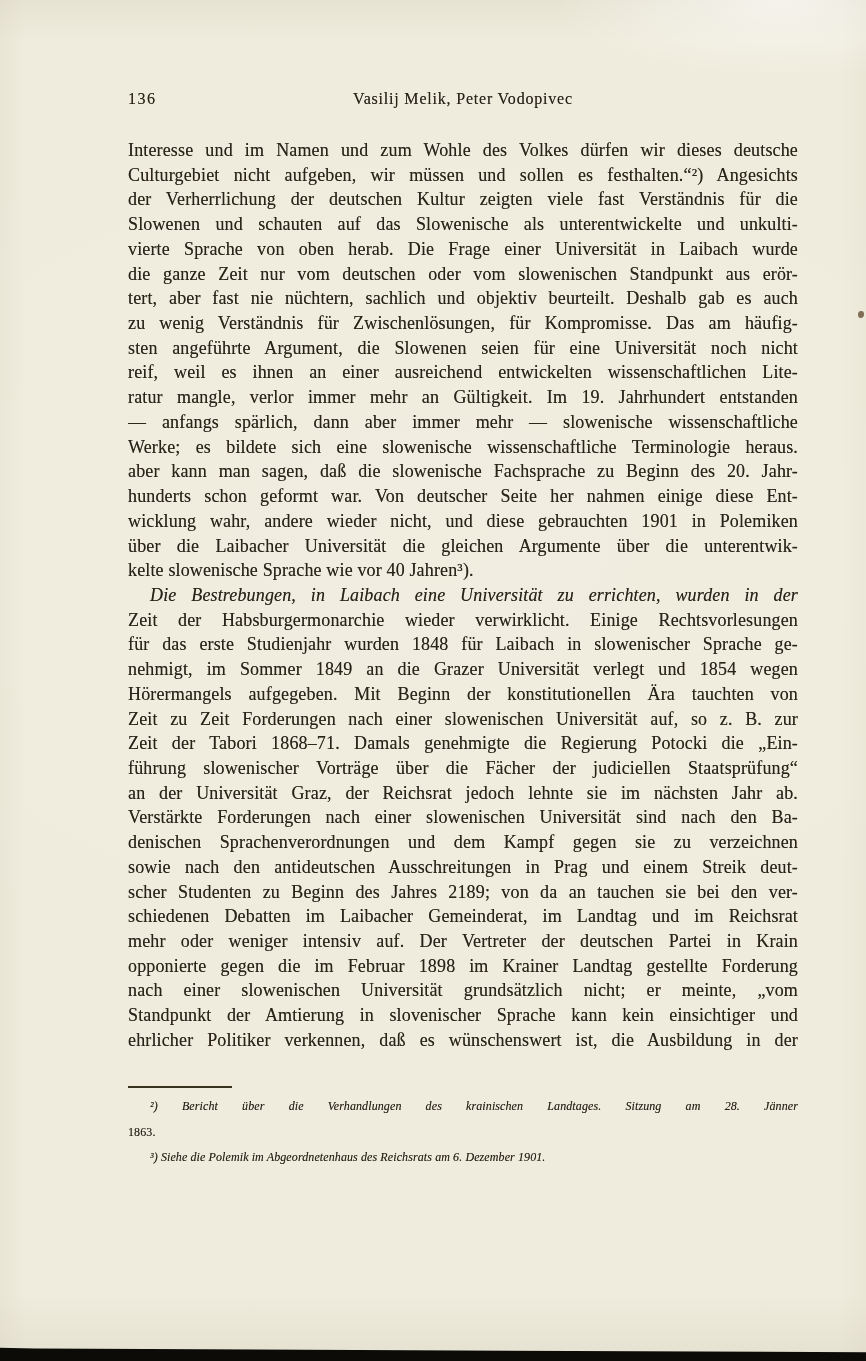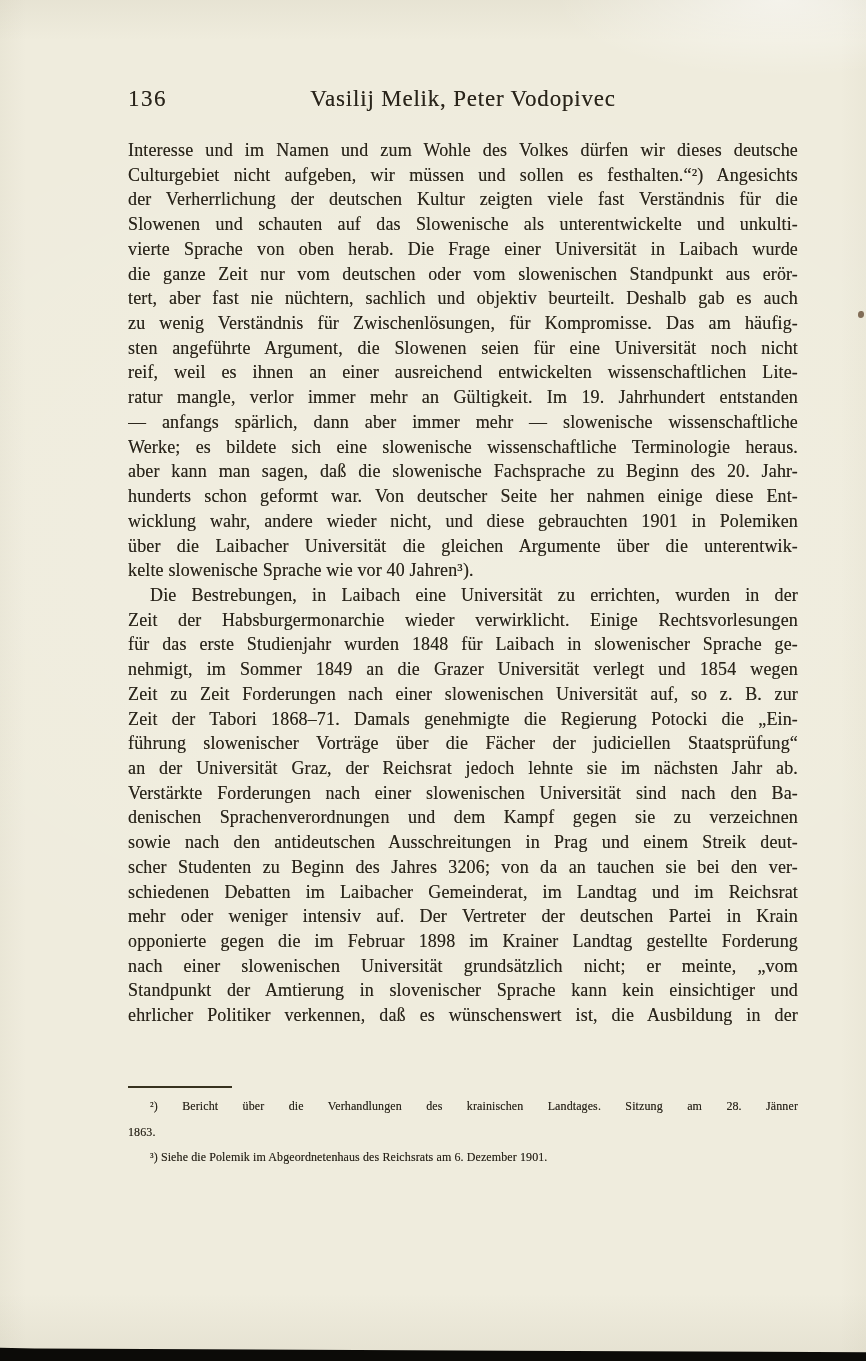--- a/index.html
+++ b/index.html
@@ -22,21 +22,21 @@
       linear-gradient(to right, rgba(125,115,85,0.05), rgba(125,115,85,0) 3%, rgba(125,115,85,0) 97%, rgba(125,115,85,0.04));
     font-family: "Liberation Serif", "DejaVu Serif", serif;
     color: var(--ink, #29241a);
   }
   .running-head {
     position: absolute;
     top: 87px;
     left: 128px;
     width: 670px;
     height: 26px;
-    font-size: 23px;
+    font-size: 16px;
     line-height: 24px;
     text-shadow: 0 0 0.5px rgba(41,36,26,0.55);
   }
   .pagenum {
     position: absolute;
     left: 0;
     top: 0;
     letter-spacing: 1.5px;
   }
   .title {
@@ -59,21 +59,21 @@
     letter-spacing: 0.15px;
     white-space: normal;
   }
   .line.j, .fn-line.j { text-align: justify; }
   .line.j::after, .fn-line.j::after {
     content: "";
     display: inline-block;
     width: 100%;
     height: 0;
   }
-  .line.ind, .fn-line.ind { text-indent: 22px; }
+  .line.ind, .fn-line.ind { text-indent: 22px; font-style: italic; }
   .footnote-sep {
     position: absolute;
     left: 128px;
     top: 1086px;
     width: 104px;
     height: 2px;
     background: var(--sep, #37321f);
   }
   .footnotes {
     position: absolute;
@@ -135,28 +135,29 @@
       <div class="line j">Werke; es bildete sich eine slowenische wissenschaftliche Terminologie heraus.</div>
       <div class="line j">aber kann man sagen, daß die slowenische Fachsprache zu Beginn des 20. Jahr-</div>
       <div class="line j">hunderts schon geformt war. Von deutscher Seite her nahmen einige diese Ent-</div>
       <div class="line j">wicklung wahr, andere wieder nicht, und diese gebrauchten 1901 in Polemiken</div>
       <div class="line j">über die Laibacher Universität die gleichen Argumente über die unterentwik-</div>
       <div class="line">kelte slowenische Sprache wie vor 40 Jahren³).</div>
       <div class="line j ind">Die Bestrebungen, in Laibach eine Universität zu errichten, wurden in der</div>
       <div class="line j">Zeit der Habsburgermonarchie wieder verwirklicht. Einige Rechtsvorlesungen</div>
       <div class="line j">für das erste Studienjahr wurden 1848 für Laibach in slowenischer Sprache ge-</div>
       <div class="line j">nehmigt, im Sommer 1849 an die Grazer Universität verlegt und 1854 wegen</div>
+      <div class="line j">Hörermangels aufgegeben. Mit Beginn der konstitutionellen Ära tauchten von</div>
       <div class="line j">Zeit zu Zeit Forderungen nach einer slowenischen Universität auf, so z. B. zur</div>
       <div class="line j">Zeit der Tabori 1868–71. Damals genehmigte die Regierung Potocki die „Ein-</div>
       <div class="line j">führung slowenischer Vorträge über die Fächer der judiciellen Staatsprüfung“</div>
       <div class="line j">an der Universität Graz, der Reichsrat jedoch lehnte sie im nächsten Jahr ab.</div>
       <div class="line j">Verstärkte Forderungen nach einer slowenischen Universität sind nach den Ba-</div>
       <div class="line j">denischen Sprachenverordnungen und dem Kampf gegen sie zu verzeichnen</div>
       <div class="line j">sowie nach den antideutschen Ausschreitungen in Prag und einem Streik deut-</div>
-      <div class="line j">scher Studenten zu Beginn des Jahres 3206; von da an tauchen sie bei den ver-</div>
+      <div class="line j">scher Studenten zu Beginn des Jahres 2189; von da an tauchen sie bei den ver-</div>
       <div class="line j">schiedenen Debatten im Laibacher Gemeinderat, im Landtag und im Reichsrat</div>
       <div class="line j">mehr oder weniger intensiv auf. Der Vertreter der deutschen Partei in Krain</div>
       <div class="line j">opponierte gegen die im Februar 1898 im Krainer Landtag gestellte Forderung</div>
       <div class="line j">nach einer slowenischen Universität grundsätzlich nicht; er meinte, „vom</div>
       <div class="line j">Standpunkt der Amtierung in slovenischer Sprache kann kein einsichtiger und</div>
       <div class="line j">ehrlicher Politiker verkennen, daß es wünschenswert ist, die Ausbildung in der</div>
     </main>
 
   <div class="footnote-sep"></div>
 

